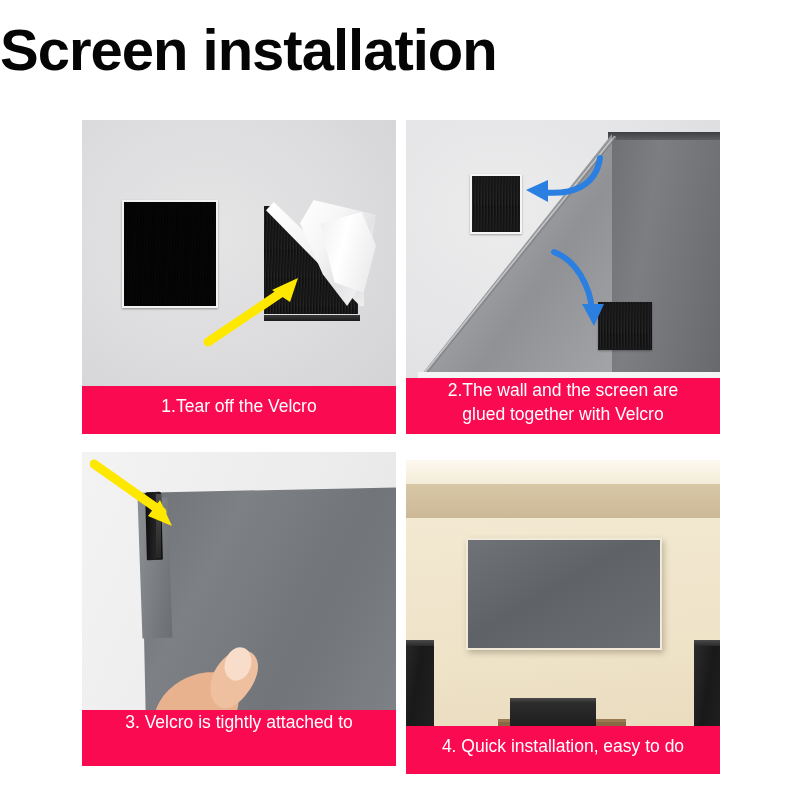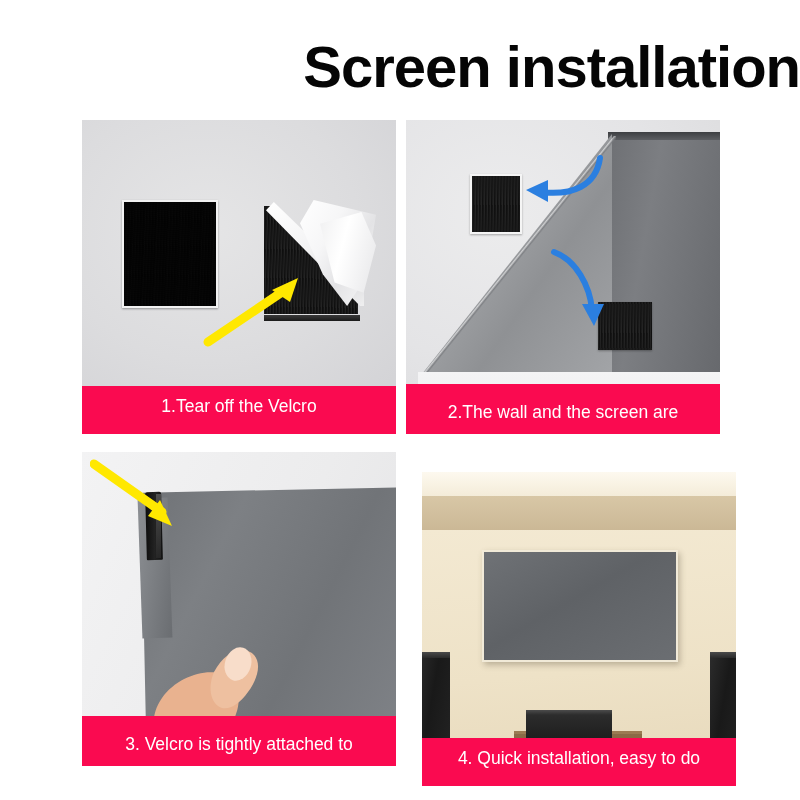--- a/index.html
+++ b/index.html
@@ -12,23 +12,23 @@
   }
   #page {
     position: relative;
     width: 800px; height: 800px;
     background: #ffffff;
   }
 
   
   .page-title {
     position: absolute;
-    left: 0; top: 36px;
+    left: 0; top: 19px;
     width: 800px;
-    text-align: right;
+    text-align: left;
     font-family: "Liberation Sans", sans-serif;
     font-weight: bold;
     font-size: 58px;
     line-height: 62px;
     letter-spacing: -1px;
     color: #050505;
     white-space: nowrap;
   }
 
   
@@ -40,21 +40,21 @@
   .panel {
     position: absolute;
     width: 314px;
     height: 314px;
     overflow: hidden;
     background: #e9e9e9;
   }
   .panel.p1 { left: 0;     top: 0;   }
   .panel.p2 { left: 324px; top: 0;   }
   .panel.p3 { left: 0;     top: 332px; }
-  .panel.p4 { left: 324px; top: 352px; margin-left: 16px; }
+  .panel.p4 { left: 324px; top: 340px; }
 
   .photo {
     position: absolute;
     left: 0; top: 0;
     width: 100%; height: 100%;
     overflow: hidden;
   }
 
   
   .caption {
@@ -70,22 +70,22 @@
     box-sizing: border-box;
     z-index: 40;
   }
   .caption.single {
     bottom: 0;
     height: 48px;
     padding-top: 8px;
   }
   .caption.double {
     bottom: 0;
-    height: 50px;
-    padding-top: 16px;
+    height: 56px;
+    padding-top: 0;
   }
   .cap-line { display: block; white-space: nowrap; }
 
   
   .wall-light {
     position: absolute; inset: 0;
     background:
       radial-gradient(ellipse 80% 70% at 40% 35%, #e5e5e6 0%, #dcdcde 60%, #d4d4d7 100%);
   }
   .velcro {
@@ -358,20 +358,21 @@
             <ellipse cx="15" cy="20" rx="8" ry="9"></ellipse>
             <ellipse cx="44" cy="14" rx="8" ry="9"></ellipse>
             <ellipse cx="74" cy="10" rx="8" ry="9"></ellipse>
             <ellipse cx="105" cy="18" rx="8" ry="9"></ellipse>
           </g>
         </svg>
       </div>
 
       <div class="caption double">
         <span class="cap-line">2.The wall and the screen are</span>
+        <span class="cap-line">glued together with Velcro</span>
       </div>
     </div>
 
     <div class="panel p3">
       <div class="photo">
         <div class="wall-light3"></div>
 
         <div class="screen3"></div>
         <div class="screen3-left-fold"></div>
         <div class="velcro-strip3"></div>

